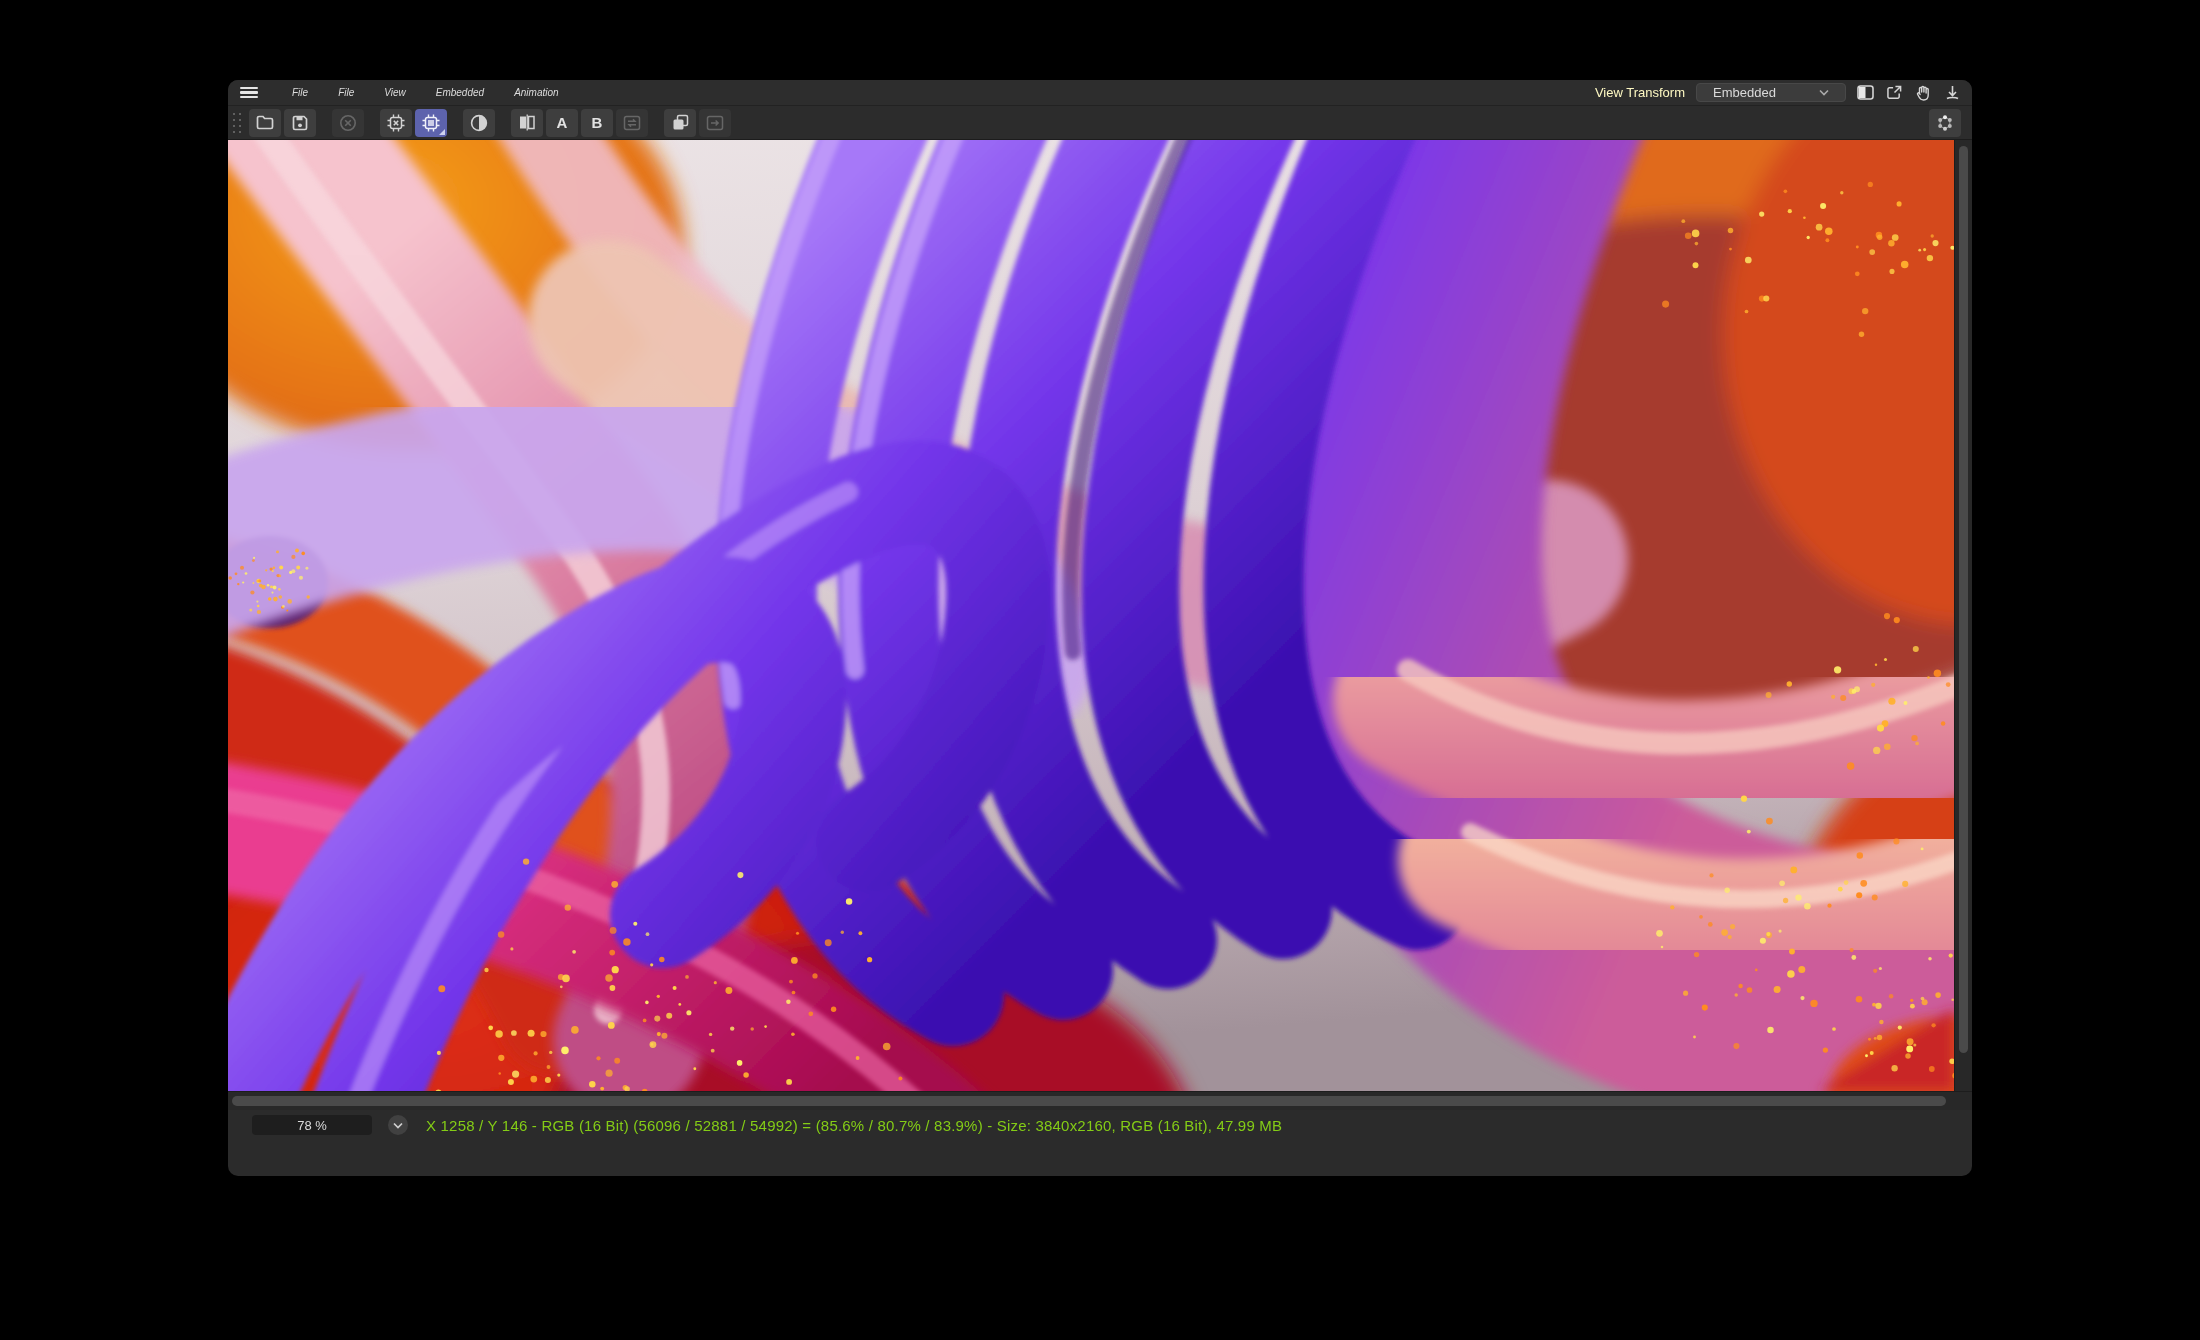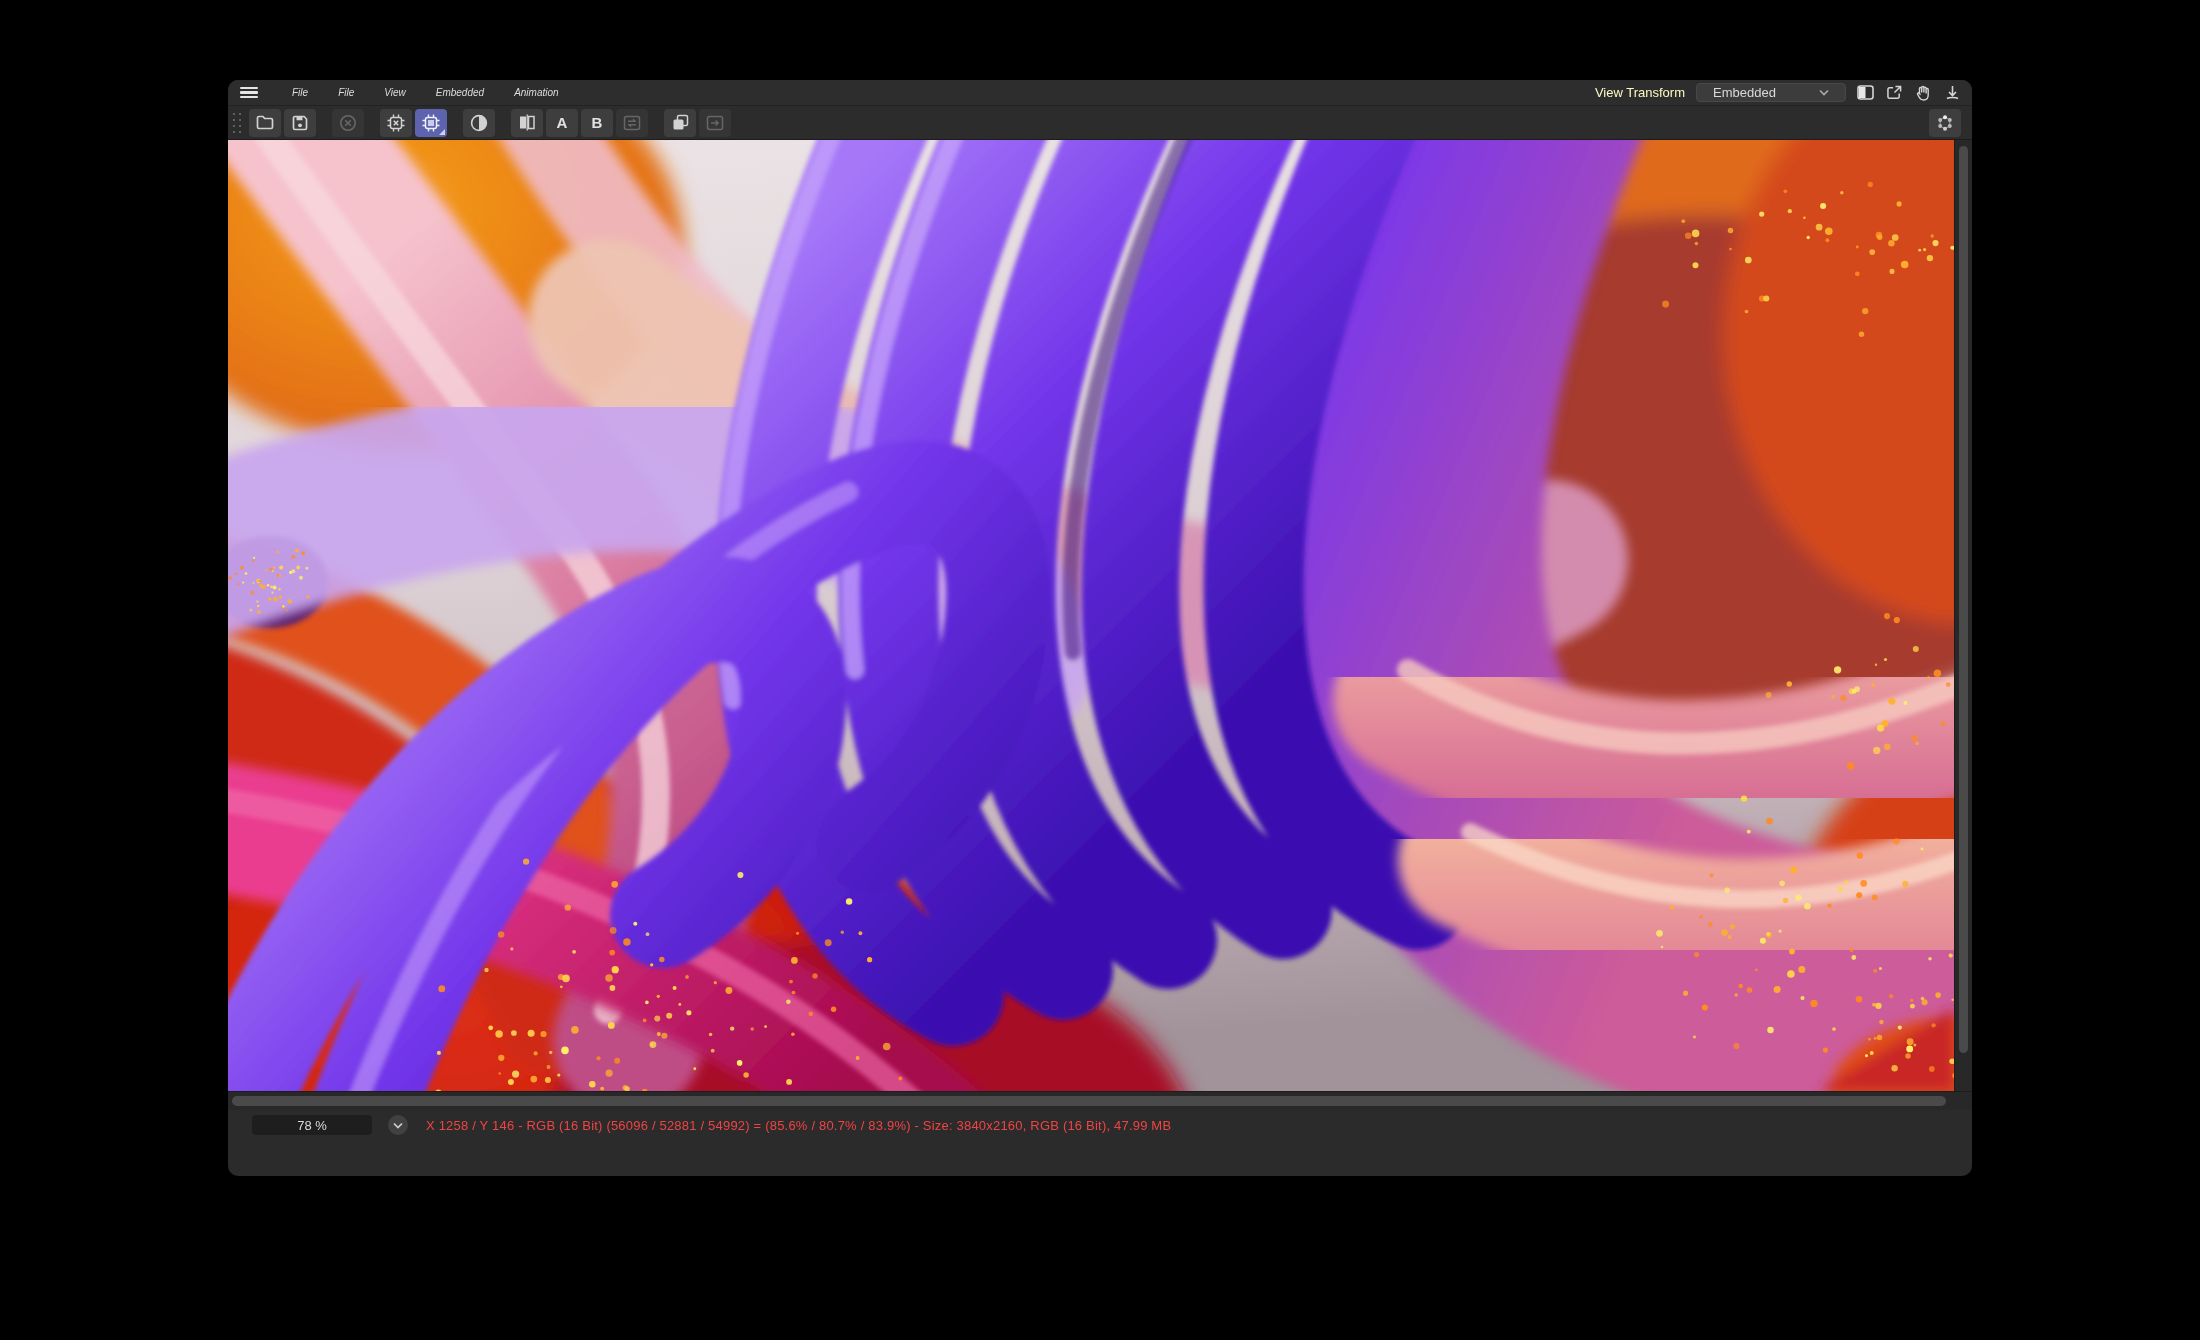--- a/index.html
+++ b/index.html
@@ -45,21 +45,21 @@
   .vscroll{position:absolute;right:0;top:0;bottom:0;width:18px;background:#282828;border-left:1px solid #1d1d1d;box-sizing:border-box;}
   .vthumb{position:absolute;left:4px;top:6px;bottom:38px;width:9px;border-radius:5px;background:#4a4a4a;}
   .hscroll{height:19px;background:#282828;position:relative;border-top:1px solid #1d1d1d;box-sizing:border-box;}
   .hthumb{position:absolute;left:4px;right:26px;top:4px;height:10px;border-radius:5px;background:#4a4a4a;}
   
   .statusbar{height:30px;background:#2b2b2b;display:flex;align-items:center;padding:0 24px;box-sizing:border-box;}
   .zoombox{width:120px;height:20px;background:#1e1e1e;border-radius:4px;display:flex;align-items:center;
     justify-content:center;color:#dadada;font-size:13px;}
   .zoomdrop{width:20px;height:20px;border-radius:50%;background:#414141;display:flex;align-items:center;
     justify-content:center;margin-left:16px;}
-  .statustext{margin-left:18px;color:#ef4444;font-size:13px;letter-spacing:.2px;white-space:nowrap;}
+  .statustext{margin-left:18px;color:#84cc16;font-size:15px;letter-spacing:.2px;white-space:nowrap;}
 </style>
 </head>
 <body>
 
 <div class="window">
 
 
   <div class="menubar">
     <div class="hamburger">
         <i></i>

